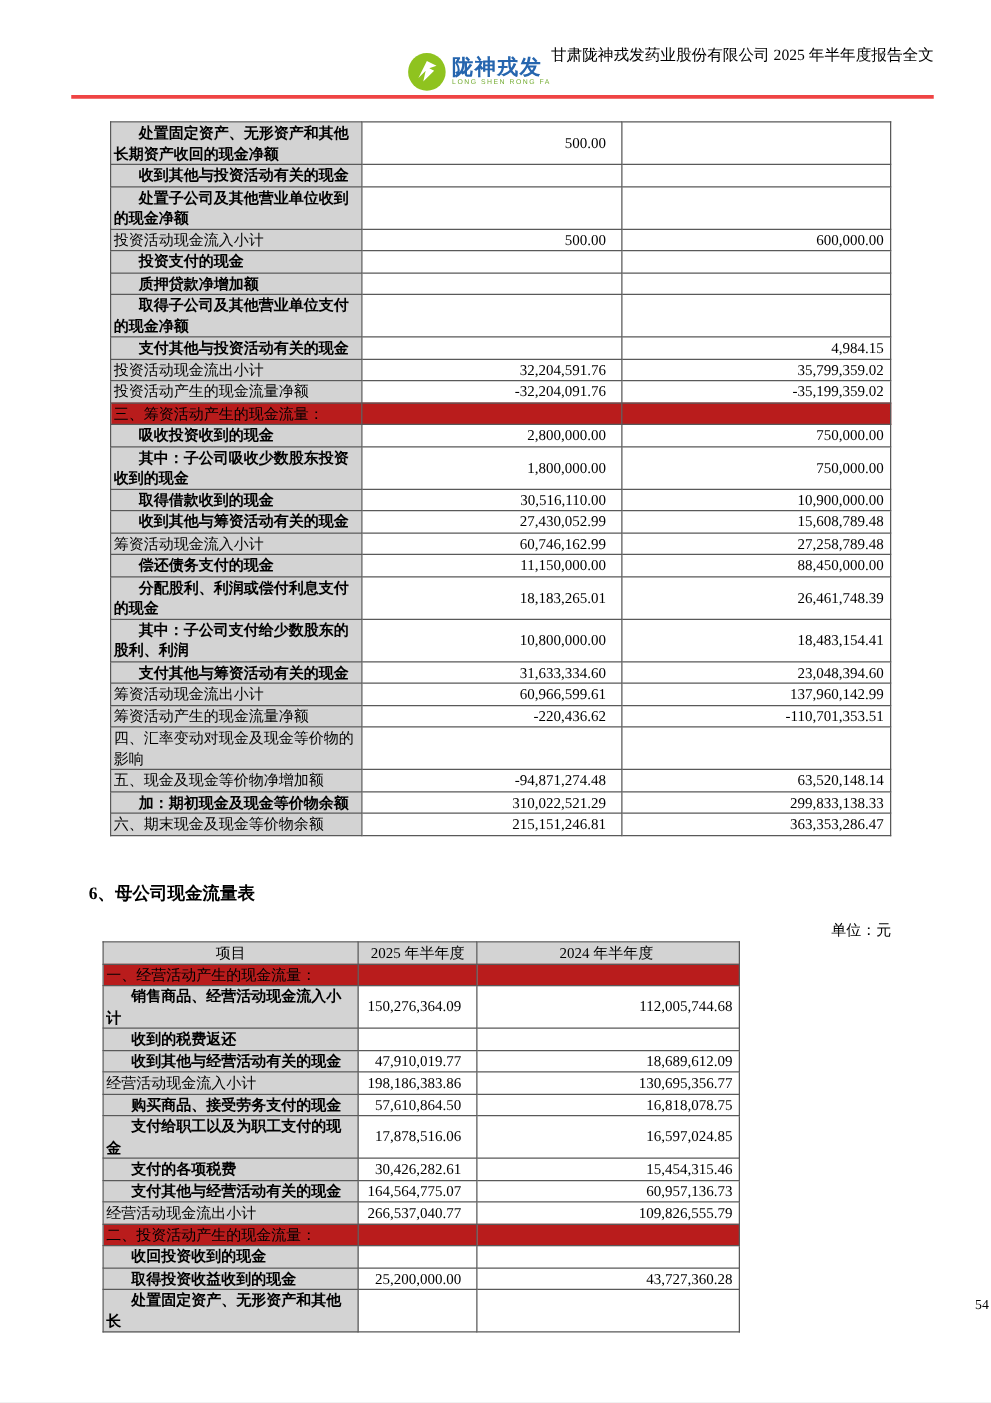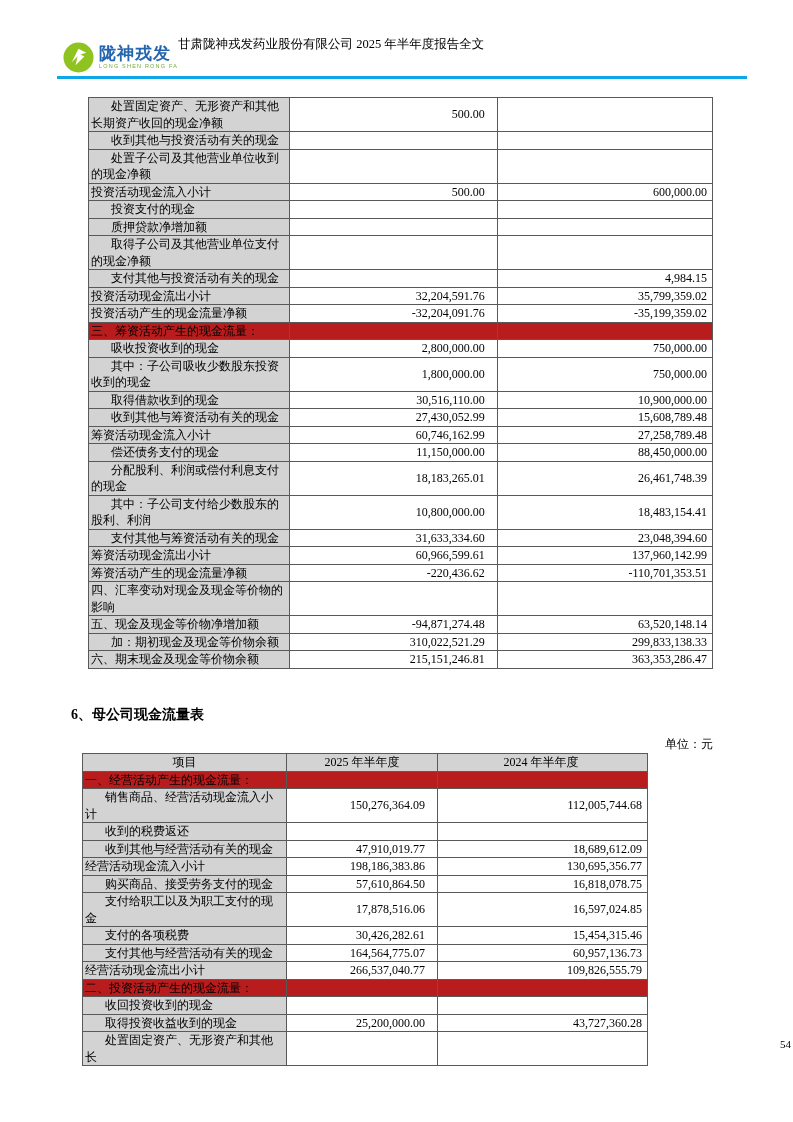--- a/index.html
+++ b/index.html
@@ -8,22 +8,22 @@
     width:793px;height:1122px;
     background:#ffffff;
     font-family:"Liberation Serif","DejaVu Serif",serif;
     color:#000;
     overflow:hidden;
     margin:0 auto;
   }
   
   .header{
     position:absolute;left:57px;right:46px;top:42px;height:34px;
-    border-bottom:3px solid #0ea5e9;
-    display:flex;justify-content:flex-start;align-items:flex-end;
+    border-bottom:3px solid #ef4444;
+    display:flex;justify-content:flex-end;align-items:flex-end;
   }
   .logo{display:flex;align-items:center;gap:5px;padding-bottom:3px;margin-left:6px;}
   .logo-mark svg{width:31px;height:31px;display:block;}
   .logo-text-wrap{display:flex;flex-direction:column;line-height:1;}
   .logo-cn{
     font-family:"Liberation Sans","DejaVu Sans",sans-serif;
     font-weight:bold;font-size:17px;color:#2565ae;letter-spacing:1px;
   }
   .logo-en{
     font-family:"Liberation Sans","DejaVu Sans",sans-serif;
@@ -34,32 +34,32 @@
   table.fin{border-collapse:collapse;table-layout:fixed;font-size:12px;}
   .fin td,.fin th{
     border:1px solid #595959;
     line-height:16.5px;
     padding:0 2px;
     vertical-align:middle;
     word-break:break-all;
     font-weight:normal;
   }
   .fin .lbl{background:#d3d3d3;text-align:left;}
-  .fin .ind{text-indent:20px;}
+  .fin .ind{text-indent:20px;font-weight:bold;}
   .fin .val{text-align:right;background:#fff;padding-right:12px;}
   .fin .v3{padding-right:5px;}
   .fin tr.section td{background:#b91c1c;}
   .fin thead th{background:#d3d3d3;text-align:center;}
   .t1-wrap{position:absolute;left:88px;top:97px;width:625px;}
   .t1-wrap table{width:625px;}
   .t1-wrap .lbl{width:191px;}
   .t1-wrap .val{width:188px;}
   .t1-wrap .v3{width:202px;}
   .t2-wrap{position:absolute;left:82px;top:737px;width:631px;}
-  .t2-wrap table{width:566px;padding-left:17px;}
+  .t2-wrap table{width:510px;padding-left:17px;}
   .t2-wrap .lbl{width:199px;}
   .t2-wrap .val{width:186px;}
   .t2-wrap .v3{width:202px;}
   .unit{
     text-align:right;font-size:12px;line-height:14px;margin-bottom:2px;
   }
   .section-title{
     position:absolute;left:71px;top:706px;margin:0;
     font-size:14px;font-weight:bold;
   }

